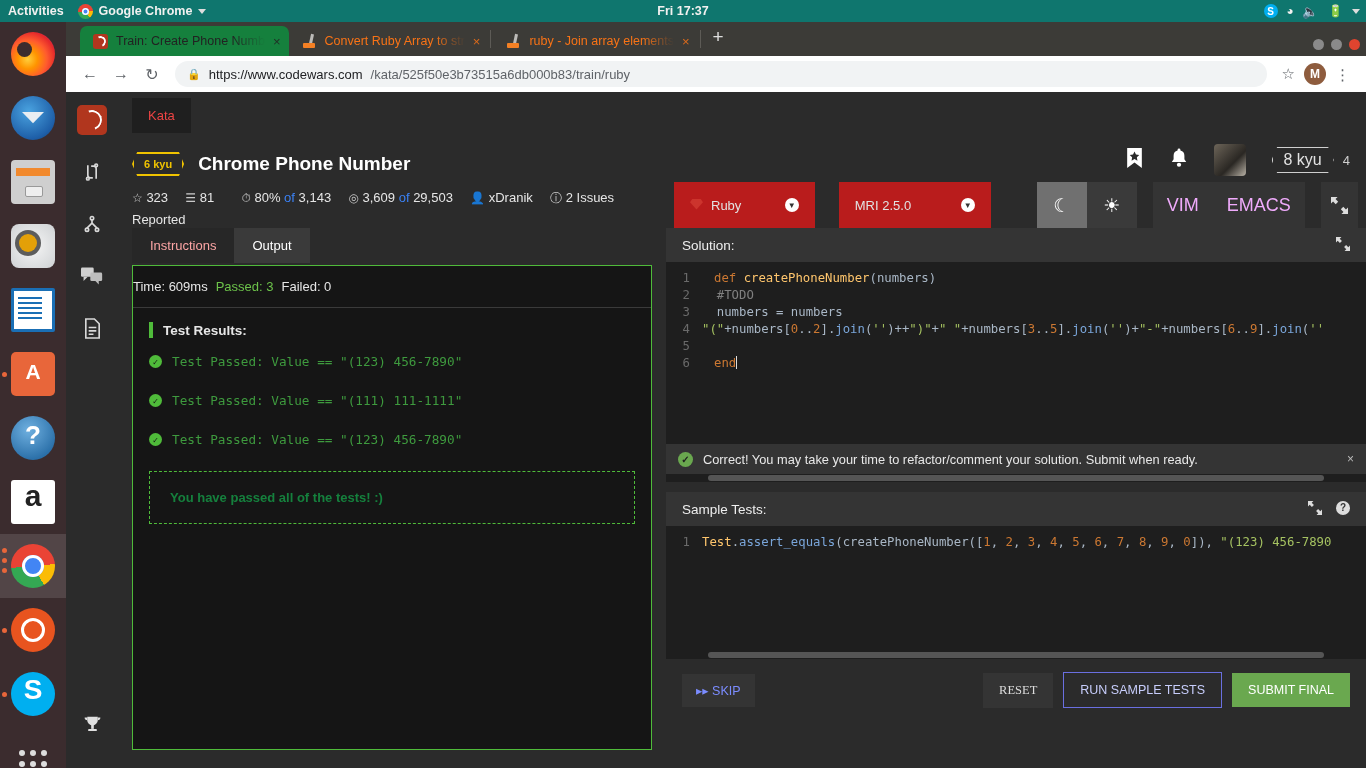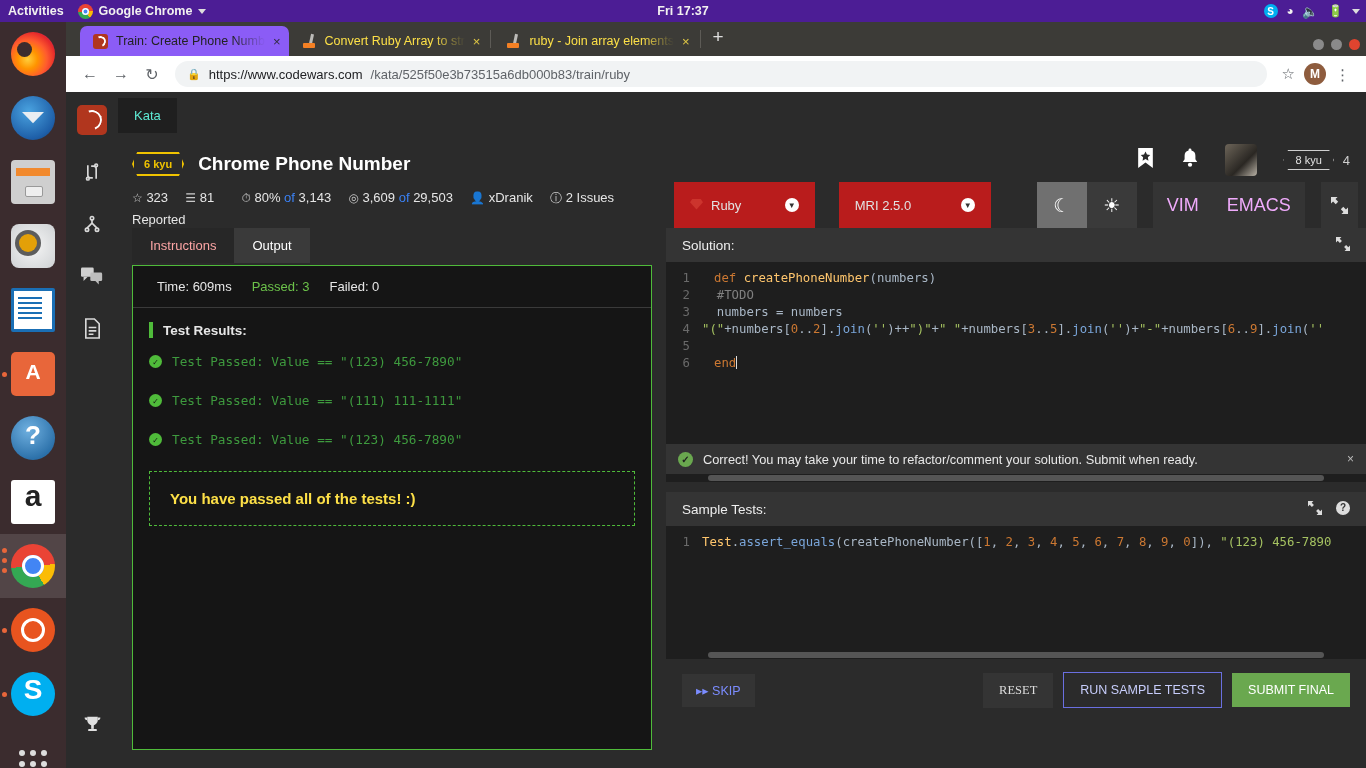--- a/index.html
+++ b/index.html
@@ -6,21 +6,21 @@
   html, body {
     width: 1366px; height: 768px;
     overflow: hidden;
     font-family: "Liberation Sans", sans-serif;
     background: #2b2b2b;
   }
 
   
   #gnome-bar {
     position: absolute; top: 0; left: 0; width: 1366px; height: 22px;
-    background: #4c1d95; color: #f2f1f0;
+    background: #0f766e; color: #f2f1f0;
     display: flex; align-items: center;
     font-size: 12.5px; font-weight: bold;
     z-index: 60;
   }
   #gnome-bar .activities { padding: 0 10px 0 8px; }
   #gnome-bar .appmenu { display: flex; align-items: center; gap: 6px; padding-left: 4px;}
   #gnome-bar .clock { position: absolute; left: 0; right: 0; text-align: center; font-weight: bold; }
   #gnome-bar .tray { position: absolute; right: 6px; display: flex; align-items: center; gap: 9px; }
   .chrome-logo-sm { width: 15px; height: 15px; border-radius: 50%;
       background: conic-gradient(from -35deg, #ea4335 0deg 120deg, #fbbc05 120deg 180deg, #34a853 180deg 300deg, #ea4335 300deg 360deg);
@@ -71,22 +71,22 @@
   .ic-apps { display:grid; grid-template-columns: repeat(3, 6px); grid-template-rows: repeat(3, 6px); gap:5px; background:none;}
   .ic-apps i { width:6px;height:6px;border-radius:50%;background:#ddd;display:block;}
 
   
   #chrome {
     position: absolute; top: 22px; left: 66px; width: 1300px; height: 746px;
     background: #ffffff; z-index: 50;
   }
   #tabstrip { height: 34px; background: #3c3b37; display: flex; align-items: flex-end; position: relative; padding-left: 14px;}
   .tab { height: 30px; display: flex; align-items: center; gap: 8px; padding: 0 8px 0 12px; font-size: 12.5px;
-     max-width: 228px; color: #fde047; }
-  .tab.active { background:#8b5cf6; color:#222; border-radius: 7px 7px 0 0; }
+     max-width: 228px; color: #f97316; }
+  .tab.active { background:#15803d; color:#222; border-radius: 7px 7px 0 0; }
   .tab .title { white-space: nowrap; overflow: hidden; text-overflow: clip; max-width: 168px;
       -webkit-mask-image: linear-gradient(to right, #000 78%, transparent 100%);
       mask-image: linear-gradient(to right, #000 78%, transparent 100%);}
   .tab .x { font-size: 13px; opacity: .85; }
   .tab-fav { width: 16px; height: 16px; flex: none; display:flex; align-items:center; justify-content:center;}
   .cw-fav { width:15px;height:15px;background:#b1361e;border-radius:3px;position:relative;}
   .cw-fav::after{content:"";position:absolute;inset:2px;border:2px solid #fff;border-radius:50%;
       border-left-color:transparent;border-bottom-color:transparent;transform:rotate(20deg);}
   .so-fav { width:14px;height:14px;position:relative;}
   .so-fav::before{content:"";position:absolute;left:8px;top:0;width:3px;height:10px;background:#bcbbb8;transform:rotate(12deg);}
@@ -111,56 +111,56 @@
   
   #page { position:absolute; top:70px; left:0; right:0; bottom:0; background:#2b2b2b; display:flex; }
   #cw-rail { width:52px; background:#2b2b2b; display:flex; flex-direction:column; align-items:center; padding-top:12px; flex:none;}
   .rail-icon { width:32px;height:32px;margin-bottom:20px; display:flex;align-items:center;justify-content:center; color:#d9d9d9;}
   .rail-logo { width:30px;height:30px;background:#b1361e;border-radius:5px; position:relative;}
   .rail-logo::after{content:"";position:absolute;inset:5px;border:2.5px solid #fff;border-radius:50%;
       border-left-color:transparent;border-bottom-color:transparent;transform:rotate(25deg);}
   .rail-spacer { flex: 1; }
 
   #content { flex:1; position:relative; }
-  .kata-chip { position:absolute; left:0; top:6px; background:#1f1f1f; color:#5eead4; font-size:13px;
+  .kata-chip { position:absolute; left:14px; top:6px; background:#1f1f1f; color:#ef4444; font-size:13px;
       padding:10px 16px; }
   .title-row { position:absolute; left:14px; top:60px; display:flex; align-items:center; gap:14px;}
   .kyu-badge { border:2px solid #f0c300; color:#f0c300; font-size:11px; font-weight:bold;
       padding:4px 10px; clip-path: polygon(10% 0,90% 0,100% 50%,90% 100%,10% 100%,0 50%); }
   .kata-title { font-size:19px; font-weight:bold; color:#fff; }
   .meta-row { position:absolute; left:14px; top:95px; width:510px; color:#b9b9b9; font-size:13px; line-height:22px;}
   .meta-row .sep { display:inline-block; width:10px; }
   .meta-strong { color:#e6e6e6; }
   .meta-dim { color:#3b82f6;text-align:right; }
   .mi { color:#c9c9c9; font-size:12px; }
 
   .head-right { position:absolute; right:16px; top:52px; display:flex; align-items:center; gap:26px; }
   .hr-icon { color:#fff; font-size:19px; }
   .hr-avatar { width:32px;height:32px;border-radius:4px; background:linear-gradient(135deg,#6d6559,#2a2723 60%,#b9b2a6);}
   .hr-kyu { display:flex; align-items:center; gap:9px; }
-  .kyu8 { border:1.5px solid #cfcfcf; color:#e2e2e2; font-size:11px; padding:3px 11px;
+  .kyu8 { border:1.5px solid #cfcfcf; color:#e2e2e2; font-size:16px; padding:3px 11px;
       clip-path: polygon(9% 0,91% 0,100% 50%,91% 100%,9% 100%,0 50%); }
   .hr-count { color:#cfcfcf; font-size:13px; }
 
   
   #left-panel { position:absolute; left:14px; top:136px; width:520px; bottom:8px; }
   .tabs { display:flex; }
   .tab-btn { padding:10px 18px; font-size:13px; color:#fca5a5; background:#272727;}
   .tab-btn.sel { background:#3a3a3a; color:#fff; }
   #output-box { position:absolute; top:37px; left:0; right:0; bottom:10px; border:1px solid #4fbb3a; background:#151515;}
-  .out-header { padding:13px 24px; font-size:13px; color:#e6e6e6; border-bottom:1px solid #3a3a3a; display:flex; gap:20px;}
+  .out-header { padding:13px 0; font-size:13px; color:#e6e6e6; border-bottom:1px solid #3a3a3a; display:flex; gap:8px;}
   .out-pass { color:#6cc24a; }
   .out-body { padding: 14px 16px; }
   .tr-label { display:flex; align-items:center; gap:10px; color:#e6e6e6; font-size:13.5px; font-weight:bold; margin-bottom:16px;}
   .tr-bar { width:4px;height:16px;background:#4fbb3a; display:block;}
   .test-line { display:flex; align-items:center; gap:10px; font-family:"DejaVu Sans Mono", monospace;
       font-size:12.7px; color:#3e9a3e; margin-bottom:24px;}
   .check { width:13px;height:13px;border-radius:50%;background:#4fbb3a;color:#151515;font-size:9px;
       display:flex;align-items:center;justify-content:center; flex:none; font-weight:bold;}
-  .pass-box { margin-top:14px; border:1px dashed #4fbb3a; color:#fde047; font-size:15px; font-weight:bold;
+  .pass-box { margin-top:14px; border:1px dashed #4fbb3a; color:#15803d; font-size:13px; font-weight:bold;
       padding:18px 20px; }
 
   
   #right-panel { position:absolute; left:548px; right:0px; top:90px; bottom:0; }
   .lang-row { display:flex; align-items:center; gap:8px; height:46px; padding: 0 8px 0 8px; }
   .sel-box { height:46px; background:#b91c1c; display:flex; align-items:center; justify-content:space-between;
      padding:0 16px; color:#e2e2e2; font-size:13px; }
   .sel-box.lang { width:178px; } .sel-box.ver { width:193px; }
   .sel-caret { width:14px;height:14px;border-radius:50%;background:#fff;color:#343434;font-size:8px;
      display:flex;align-items:center;justify-content:center;}

